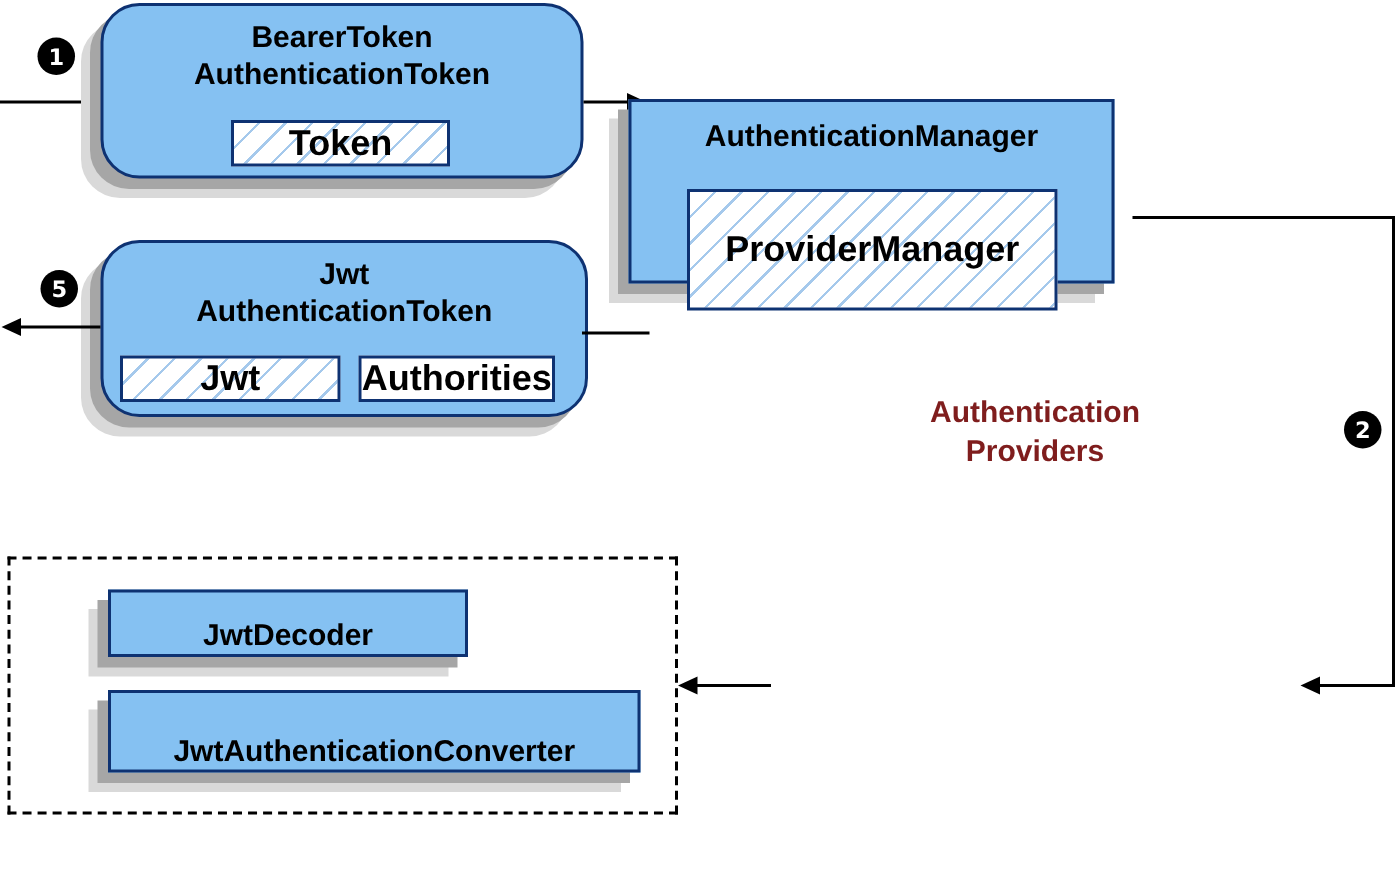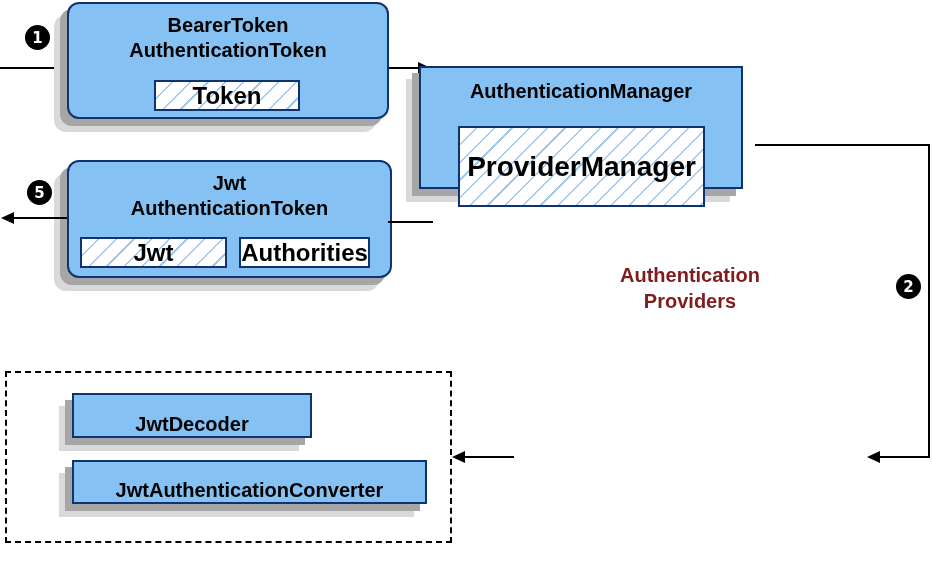--- a/index.html
+++ b/index.html
@@ -14,21 +14,21 @@
     --badge-bg:#000000;
     --badge-text:#ffffff;
   }
   *{box-sizing:border-box;margin:0;padding:0}
   html,body{background:#fff}
   body{font-family:"Liberation Sans",sans-serif;}
   #canvas{position:relative;width:932px;height:584px;background:#fff;overflow:hidden}
 
   
   .node{position:absolute;background:var(--box-fill);border:2px solid var(--box-border);}
-  .round{border-radius:12px}
+  .round{border-radius:26px}
   .shadow{box-shadow:-7px 7px 0 0 var(--shadow-dark), -13px 13px 0 0 var(--shadow-light);}
   .title{position:absolute;left:0;right:0;text-align:center;font-weight:bold;font-size:20px;line-height:25px;color:#000}
   .center-label{display:flex;align-items:flex-end;justify-content:center;font-weight:bold;font-size:20px;color:#000;text-align:center}
   .field{position:absolute;height:31px;background:#fff;border:2px solid var(--box-border);
          display:flex;align-items:center;justify-content:center;font-weight:bold;font-size:24px;color:#000}
   .hatched{background-color:#fff;background-image:repeating-linear-gradient(135deg,transparent 0,transparent 11px,var(--hatch-line) 11px,var(--hatch-line) 12.5px);}
 
   
   .hline{position:absolute;height:0;border-top:2px solid var(--arrow)}
   .vline{position:absolute;width:0;border-left:2px solid var(--arrow)}
@@ -76,21 +76,21 @@
     <div class="field hatched" style="left:85px;top:76px;width:146px">
       <span>Token</span>
     </div>
   </div>
 
   <div class="hline" style="left:389px;top:67px;width:29px"></div>
   <div class="arr arr-right" style="left:418px;top:62px"></div>
 
   <div class="node shadow" style="left:419px;top:66px;width:324px;height:123px">
     <div class="title" style="top:11px">AuthenticationManager</div>
-    <div class="field hatched" style="left:37px;top:58px;width:247px;height:81px;font-size:28px">
+    <div class="field hatched" style="left:37px;top:58px;width:247px;height:81px;font-size:24px">
       <span>ProviderManager</span>
     </div>
   </div>
 
   <div class="node round shadow" style="left:67px;top:160px;width:325px;height:118px">
     <div class="title" style="top:9px">
       <div>Jwt</div>
       <div>AuthenticationToken</div>
     </div>
     <div class="field hatched" style="left:11px;top:75px;width:147px">
@@ -117,18 +117,18 @@
   </div>
 
 
   <div class="hline" style="left:464px;top:456px;width:50px"></div>
   <div class="arr arr-left" style="left:452px;top:451px"></div>
 
   <div id="decoders-box">
     <div class="node shadow center-label" style="left:65px;top:20px;width:240px;height:45px">
       <span>JwtDecoder</span>
     </div>
-    <div class="node shadow center-label" style="left:65px;top:87px;width:355px;height:44px">
+    <div class="node shadow center-label" style="left:65px;top:87px;width:355px;height:55px">
       <span>JwtAuthenticationConverter</span>
     </div>
   </div>
 
 </div>
 
 </body></html>

